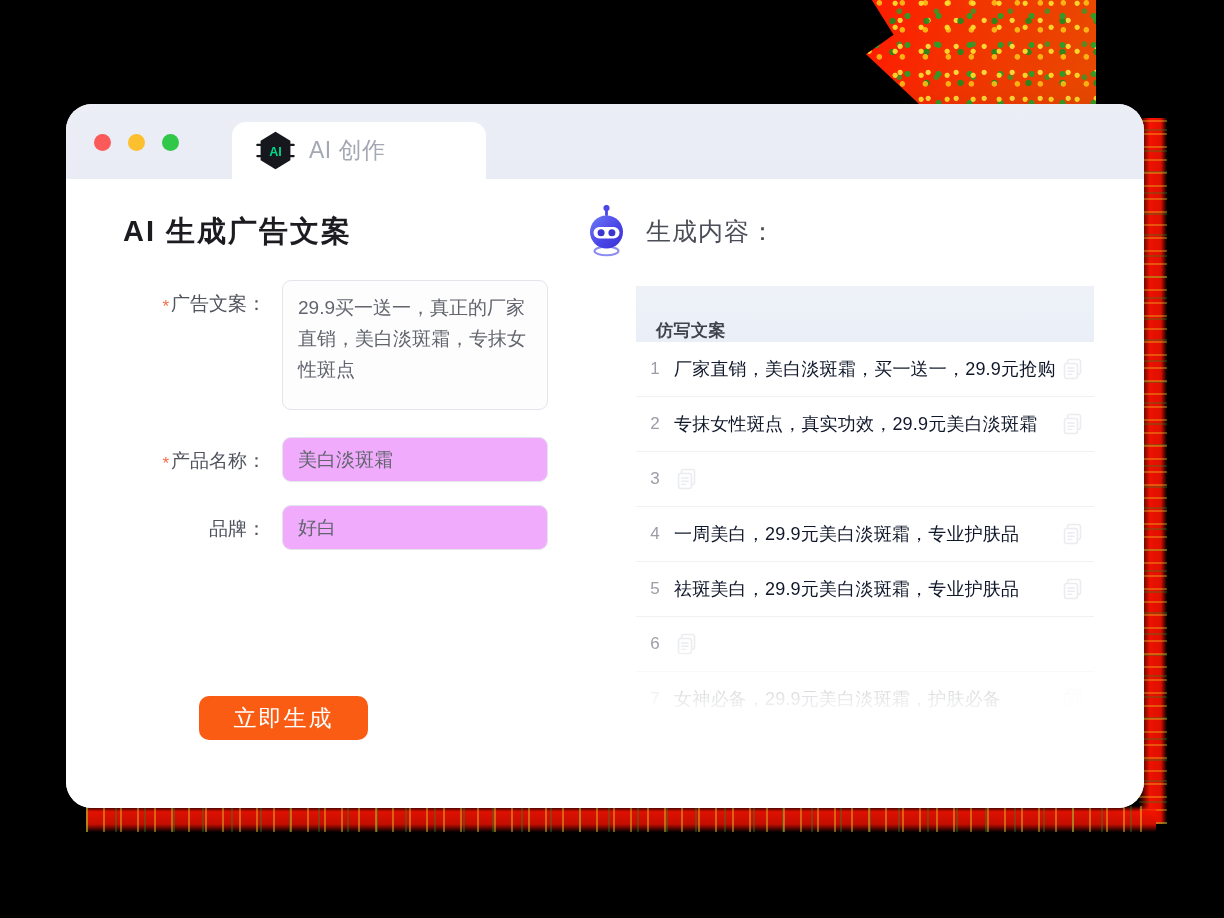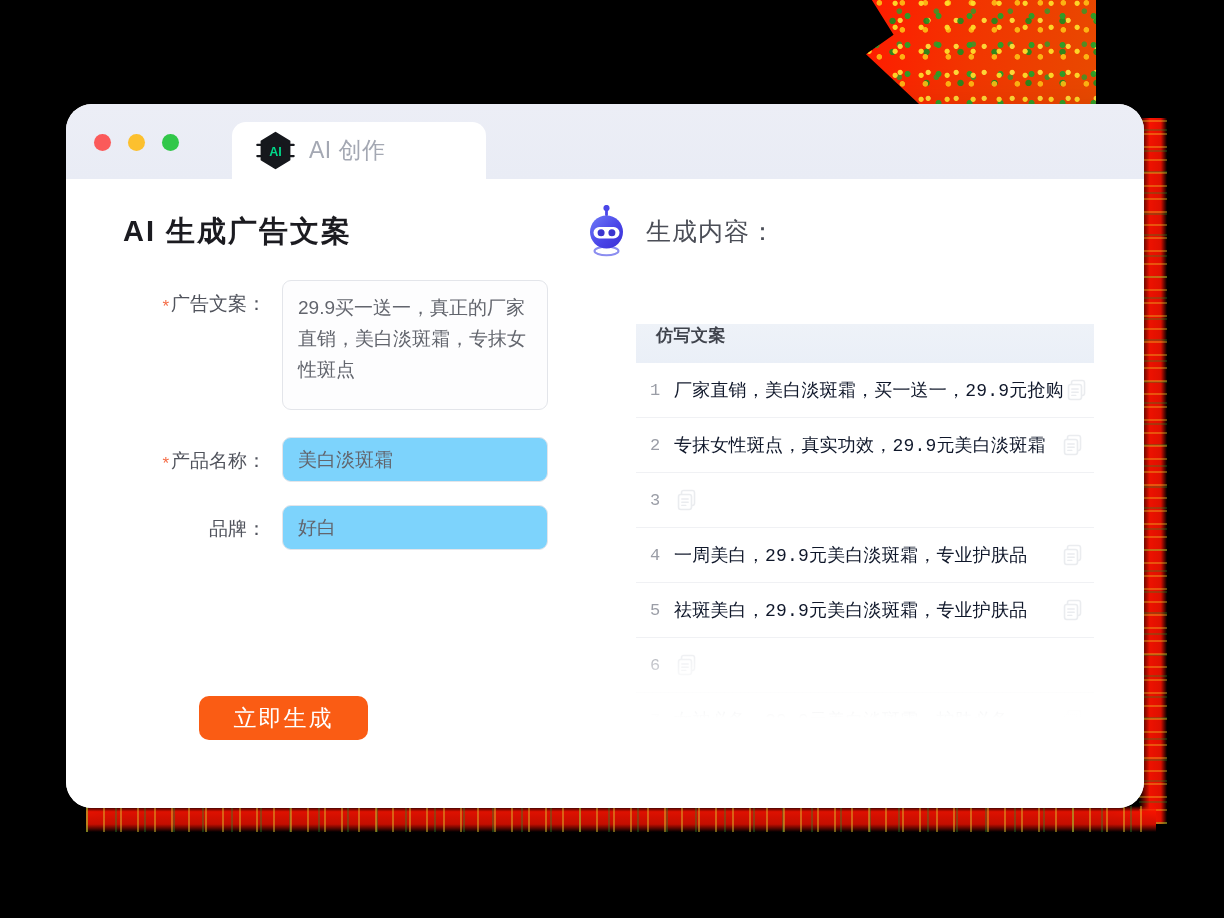--- a/index.html
+++ b/index.html
@@ -171,21 +171,21 @@
     color: #62656d;
     resize: none;
     outline: none;
     overflow: hidden;
   }
 
   .text-input {
     width: 266px; height: 45px;
     border: 1px solid #e3e5ea;
     border-radius: 9px;
-    background: #7dd3fc;
+    background: #f0abfc;
     padding: 0 15px;
     font-family: inherit;
     font-size: 19px;
     color: #62656d;
     outline: none;
   }
 
   #generate-button {
     position: absolute;
     left: 133px; bottom: 68px;
@@ -198,21 +198,20 @@
     font-size: 23px;
     letter-spacing: 2px;
     cursor: pointer;
   }
 
   
   #right-panel {
     position: relative;
     flex: 1;
     padding: 26px 47px 0 0;
-    font-family: Liberation Mono, monospace;
   }
 
   #result-header {
     display: flex;
     align-items: center;
     gap: 17px;
     margin-bottom: 29px;
     padding-left: 8px;
   }
   .robot-icon { width: 45px; height: 52px; display: block; }
@@ -224,26 +223,25 @@
 
   #result-table {
     position: relative;
     margin-left: 60px;
     width: 458px;
     height: 432px;
     overflow: hidden;
   }
 
   #table-head {
-    height: 39px;
+    height: 56px;
     background: linear-gradient(180deg, #eef2f8 0%, #eaeff7 100%);
     display: flex;
-    align-items: flex-start;
+    align-items: flex-end;
     padding-left: 20px;
-    margin-top: 38px;
   }
   #table-head-label {
     font-size: 17px;
     font-weight: bold;
     color: #3f434c;
     letter-spacing: .5px;
   }
 
   .trow {
     position: relative;

